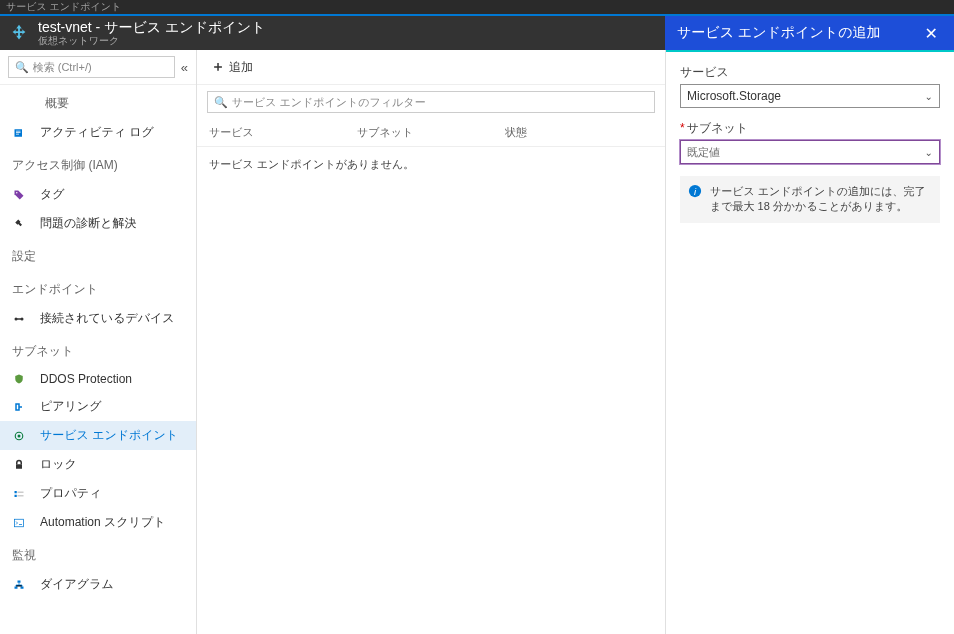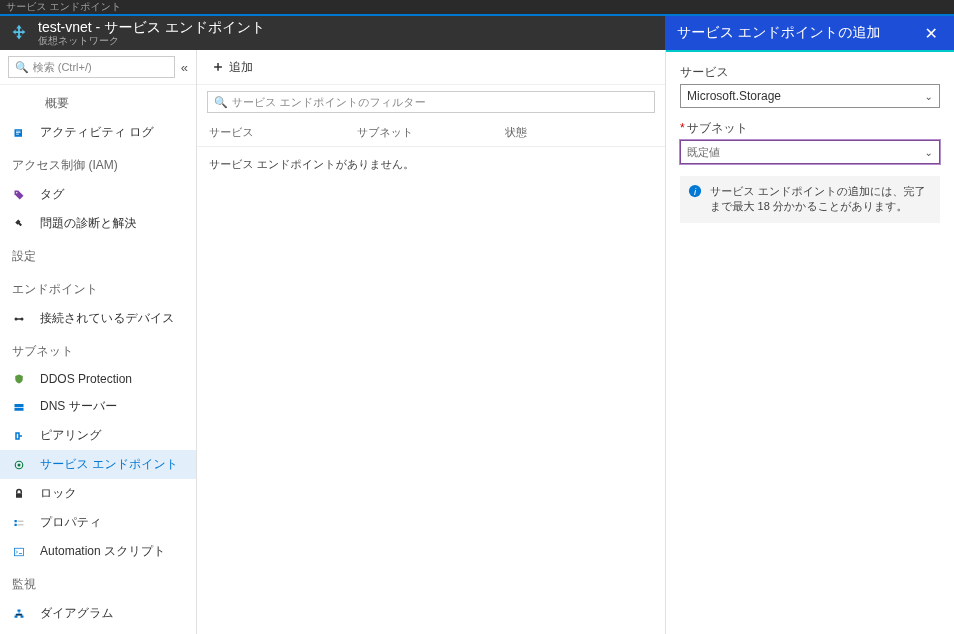--- a/index.html
+++ b/index.html
@@ -142,29 +142,20 @@
           <span class="nav-icon">
             <svg width="12" height="12" viewBox="0 0 16 16">
               <path fill="#5c9a3f" d="M8 2l5 2v4c0 3-2 5-5 6-3-1-5-3-5-6V4z"></path>
             </svg>
           </span>
           <span class="nav-label">DDOS Protection</span>
         </div>
         <div class="nav-item">
           <span class="nav-icon">
             <svg width="12" height="12" viewBox="0 0 16 16">
-              <rect x="2" y="4" width="12" height="4" fill="#0078d4"></rect>
-              <rect x="2" y="9" width="12" height="4" fill="#0078d4"></rect>
-            </svg>
-          </span>
-          <span class="nav-label">DNS サーバー</span>
-        </div>
-        <div class="nav-item">
-          <span class="nav-icon">
-            <svg width="12" height="12" viewBox="0 0 16 16">
               <path fill="none" stroke="#0078d4" stroke-width="2" d="M4 4h4v8H4zM8 8h4"></path>
             </svg>
           </span>
           <span class="nav-label">ピアリング</span>
         </div>
         <div class="nav-item selected">
           <span class="nav-icon">
             <svg width="12" height="12" viewBox="0 0 16 16">
               <circle cx="8" cy="8" r="5" fill="none" stroke="#0a7b3e" stroke-width="1.5"></circle>
               <circle cx="8" cy="8" r="2" fill="#0a7b3e"></circle>

